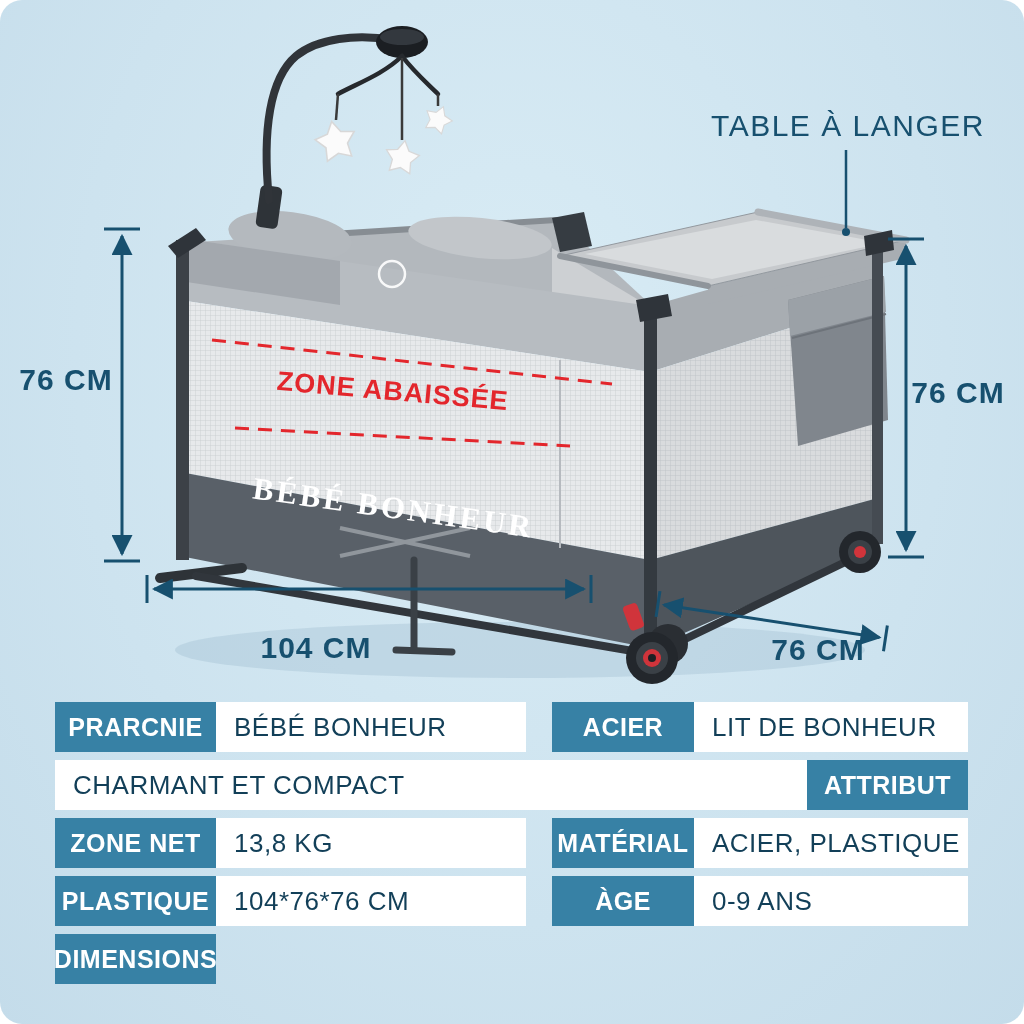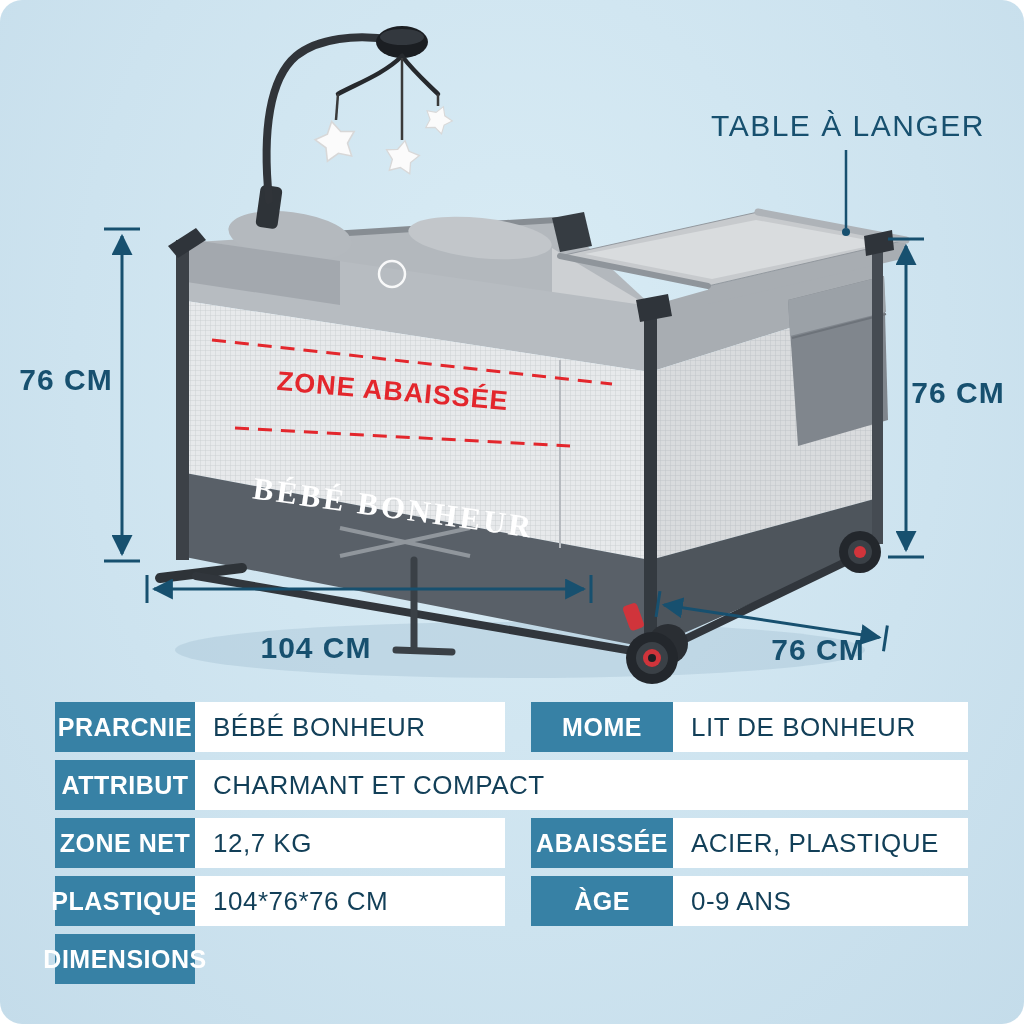--- a/index.html
+++ b/index.html
@@ -9,21 +9,21 @@
   .illustration{position:absolute;top:0;left:0;}
   .dim-text{font-family:"Liberation Sans",sans-serif;font-weight:bold;font-size:30px;fill:#17506f;letter-spacing:1px;}
   .callout-text{font-family:"Liberation Sans",sans-serif;font-size:30px;fill:#17506f;letter-spacing:1.5px;}
   .zone-text{font-family:"Liberation Sans",sans-serif;font-weight:bold;font-size:27px;fill:#e3262c;letter-spacing:1px;}
   .brand-text{font-family:"Liberation Serif",serif;font-weight:bold;font-size:31px;fill:#ffffff;letter-spacing:3px;}
   .spec-table{position:absolute;left:55px;top:702px;width:913px;}
   .spec-row{display:flex;height:50px;margin-bottom:8px;}
   .cell{display:flex;align-items:center;box-sizing:border-box;}
   .cell.label{background:#3781a5;color:#ffffff;justify-content:center;font-weight:bold;font-size:25px;letter-spacing:.5px;}
   .cell.value{background:#ffffff;color:#123f58;padding-left:18px;font-size:26px;letter-spacing:.5px;}
-  .w-l1{width:140px}.w-v1{width:310px}.w-gap{width:26px}.w-l2{width:142px}.w-v2{flex:1}.w-vfull{flex:1}
+  .w-l1{width:161px}.w-v1{width:310px}.w-gap{width:26px}.w-l2{width:142px}.w-v2{flex:1}.w-vfull{flex:1}
 </style>
 </head>
 <body>
 
 <div class="page">
 
   <svg class="illustration" width="1024" height="700" viewBox="0 0 1024 700">
     <defs>
       <pattern id="mesh" width="5" height="5" patternUnits="userSpaceOnUse">
         <rect width="5" height="5" fill="#e7e9eb"></rect>
@@ -185,32 +185,32 @@
       </g>
       <text class="dim-text" x="818" y="660" text-anchor="middle">76 CM</text>
     </g>
   </svg>
 
   <div class="spec-table">
     <div class="spec-row">
       <div class="cell label w-l1">PRARCNIE</div>
       <div class="cell value w-v1">BÉBÉ BONHEUR</div>
       <div class="w-gap"></div>
-      <div class="cell label w-l2">MOME</div>
+      <div class="cell label w-l2">ACIER</div>
       <div class="cell value w-v2">LIT DE BONHEUR</div>
     </div>
     <div class="spec-row">
+      <div class="cell value w-vfull">CHARMANT ET COMPACT</div>
       <div class="cell label w-l1">ATTRIBUT</div>
-      <div class="cell value w-vfull">CHARMANT ET COMPACT</div>
     </div>
     <div class="spec-row">
       <div class="cell label w-l1">ZONE NET</div>
-      <div class="cell value w-v1">12,7 KG</div>
+      <div class="cell value w-v1">13,8 KG</div>
       <div class="w-gap"></div>
-      <div class="cell label w-l2">ABAISSÉE</div>
+      <div class="cell label w-l2">MATÉRIAL</div>
       <div class="cell value w-v2">ACIER, PLASTIQUE</div>
     </div>
     <div class="spec-row">
       <div class="cell label w-l1">PLASTIQUE</div>
       <div class="cell value w-v1">104*76*76 CM</div>
       <div class="w-gap"></div>
       <div class="cell label w-l2">ÀGE</div>
       <div class="cell value w-v2">0-9 ANS</div>
     </div>
     <div class="spec-row">

